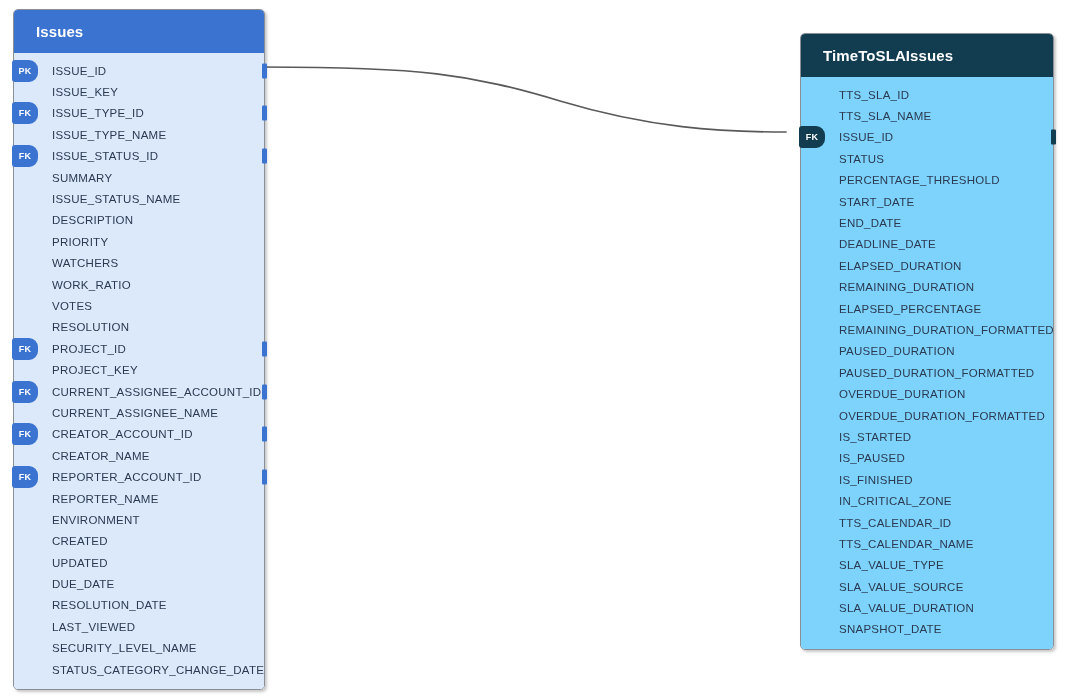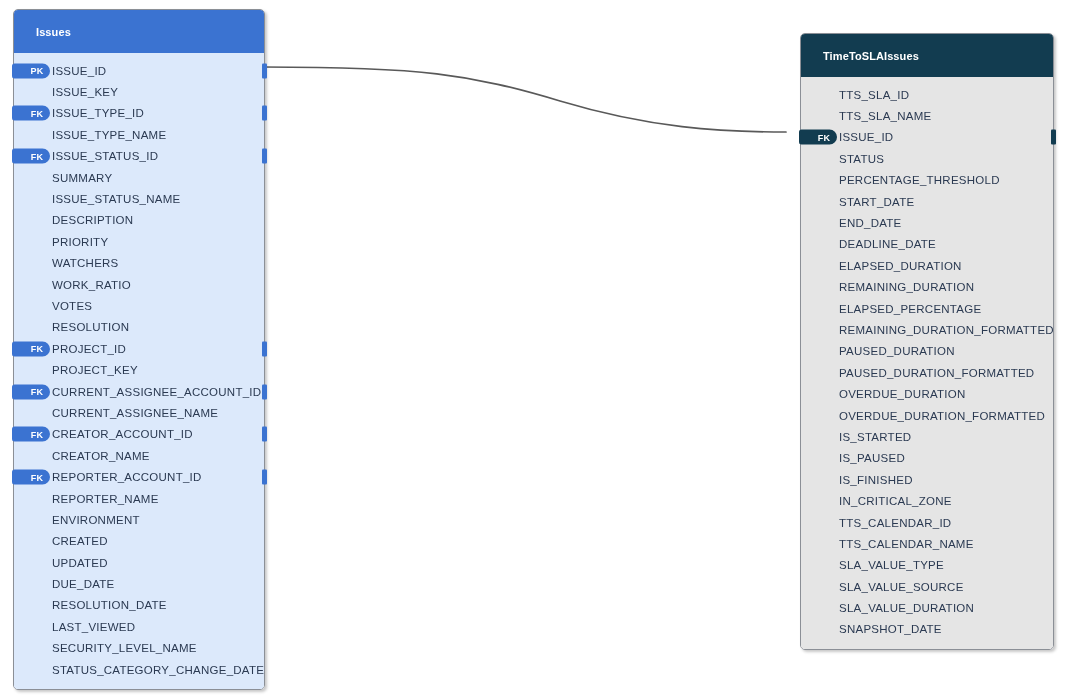--- a/index.html
+++ b/index.html
@@ -39,21 +39,21 @@
     box-shadow: 2px 2px 3px rgba(0,0,0,0.22);
     overflow: visible;
   }
   .entity-header {
     box-sizing: border-box;
     height: 43px;
     display: flex;
     align-items: center;
     padding-left: 22px;
     border-radius: 4px 4px 0 0;
-    font-size: 11px;
+    font-size: 15px;
     font-weight: bold;
     letter-spacing: 0.1px;
     color: #ffffff;
     user-select: none;
   }
   .entity-body {
     box-sizing: border-box;
     padding: 7px 0 9px 0;
     border-radius: 0 0 4px 4px;
     position: relative;
@@ -74,52 +74,51 @@
     user-select: none;
   }
 
   
   .key-badge {
     position: absolute;
     left: -2px;
     top: 50%;
     transform: translateY(-50%);
     width: 26px;
-    height: 15px;
+    height: 22px;
     border-radius: 3px 9px 9px 3px;
     display: flex;
     align-items: center;
     justify-content: center;
     font-size: 9px;
     font-weight: bold;
     letter-spacing: 0.3px;
     color: #ffffff;
     user-select: none;
-    padding-left: 12px;
   }
 
   
   .port {
     position: absolute;
     top: 50%;
     transform: translateY(-50%);
     width: 5px;
     height: 15px;
     border-radius: 1px;
   }
 
   
   .entity--issues .entity-header { background: #3b73d1; }
   .entity--issues .entity-body   { background: #dce9fb; }
   .entity--issues .key-badge     { background: #3b73d1; }
   .entity--issues .port          { background: #3b73d1; right: -3px; }
 
   
   .entity--ttsla .entity-header { background: #123c50; text-align: right; }
-  .entity--ttsla .entity-body   { background: #e5e5e5; }
+  .entity--ttsla .entity-body   { background: #7dd3fc; }
   .entity--ttsla .key-badge     { background: #123c50; }
   .entity--ttsla .port          { background: #123c50; right: -3px; }
 
   .field-row .field-label { padding-left: 38px; text-align: right; }
 </style>
 </head>
 <body>
 
 <div id="canvas">
 

